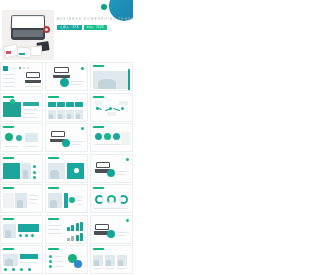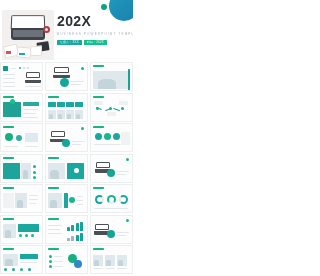--- a/index.html
+++ b/index.html
@@ -96,21 +96,20 @@
       <div class="cup-in"></div>
       <div class="book"></div>
       <div class="paper-a"></div>
       <div class="paper-b"></div>
       <div class="paper-c"></div>
       <div class="chip-red"></div>
       <div class="chip-teal"></div>
     </div>
 
     <div class="hero-text">
-      <div class="hero-year">202X</div>
       <div class="hero-en">BUSINESS POWERPOINT TEMPLATE</div>
       <div class="hero-badges">
         <span class="badge">汇报人：XXX</span>
         <span class="badge alt">时间：202X</span>
       </div>
     </div>
   </div>
 
   <div class="grid">
 

